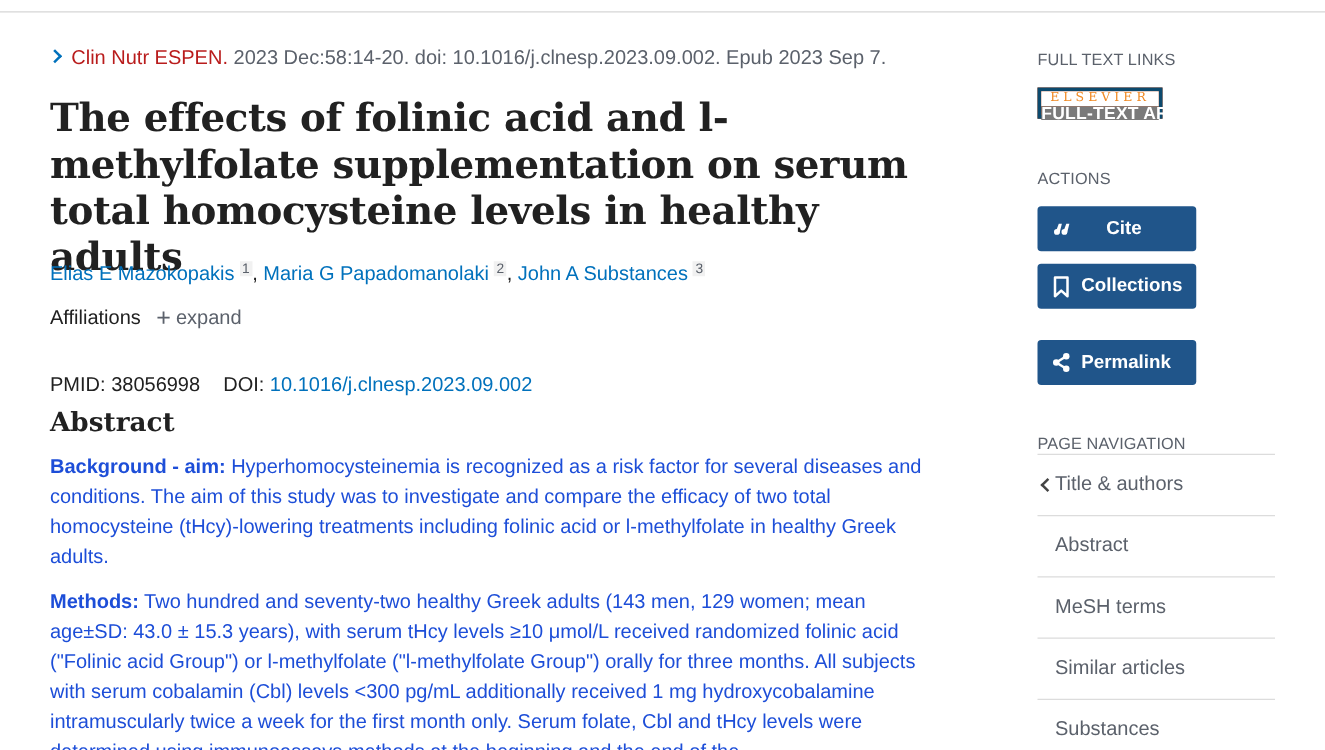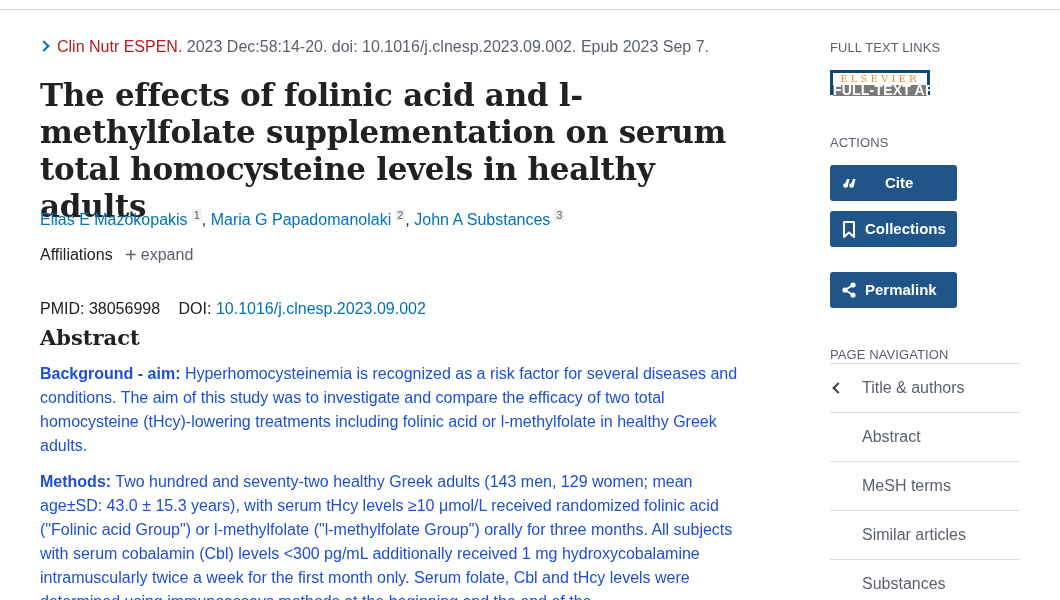--- a/index.html
+++ b/index.html
@@ -105,21 +105,21 @@
     .btn-perm { top: 272px; text-align: center; }
     .btn-perm .lbl { left: 35px; }
     .nav-list {
       position: absolute; left: 0; top: 363px; width: 190px;
       border-top: 1px solid #dcdcdc;
     }
     .nav-item {
       height: 49px; border-bottom: 1px solid #dcdcdc; position: relative;
       font-size: 16px; color: #5b616b;
     }
-    .nav-item .lbl { position: absolute; left: 32px; top: 15px; white-space: nowrap; }
+    .nav-item .lbl { position: absolute; left: 14px; top: 15px; white-space: nowrap; }
     .nav-item .lchev {
       position: absolute; left: 4px; top: 20px; width: 8px; height: 8px;
       border-left: 2px solid #444; border-bottom: 2px solid #444; transform: rotate(45deg);
     }
   </style>
 </head>
 <body>
 
 <div class="top-border"></div>
 

